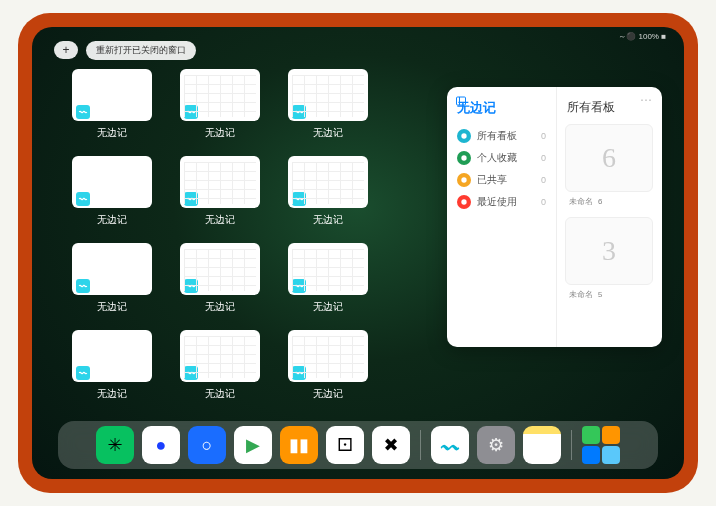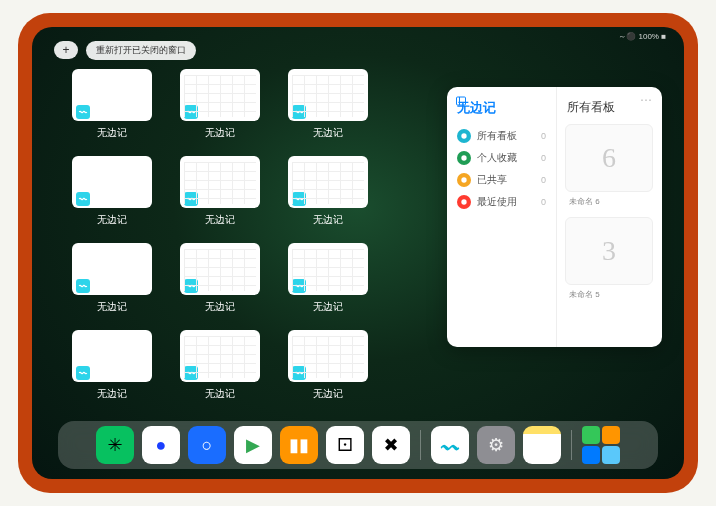--- a/index.html
+++ b/index.html
@@ -114,21 +114,21 @@
 .board {
   width: 88px; height: 68px;
   background: #fafafa;
   border: 1px solid #eee;
   border-radius: 6px;
   margin-bottom: 4px;
   display: flex; align-items: center; justify-content: center;
   font-size: 28px; color: #ccc;
   font-family: cursive;
 }
-.boardlabel { font-size: 8px; color: #888; margin: 0 0 10px 4px; }
+.boardlabel { font-size: 8px; color: #888; margin: 0 0 10px 4px; font-family: Liberation Mono, monospace; }
 .ellipsis {
   position: absolute; top: 6px; right: 10px;
   color: #bbb; font-size: 12px;
 }
 .sp-icon-top {
   position: absolute; top: 8px; left: 8px;
   width: 12px; height: 12px;
 }
 .dock {
   position: absolute;

